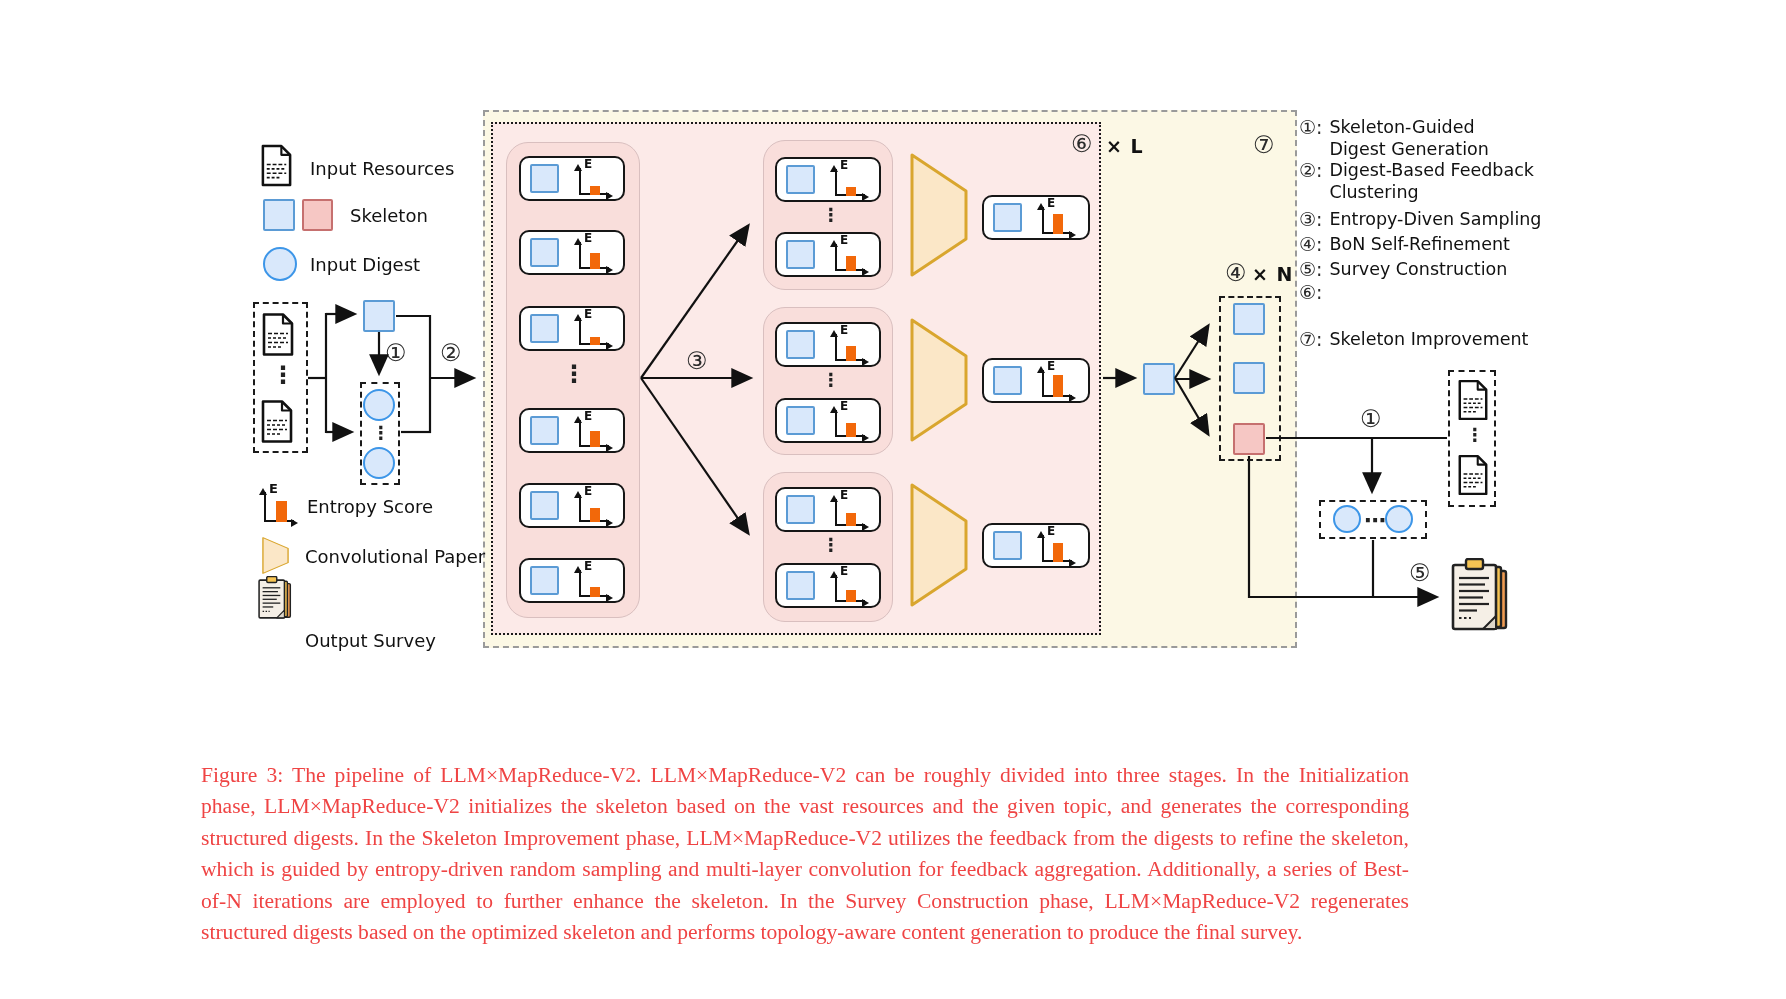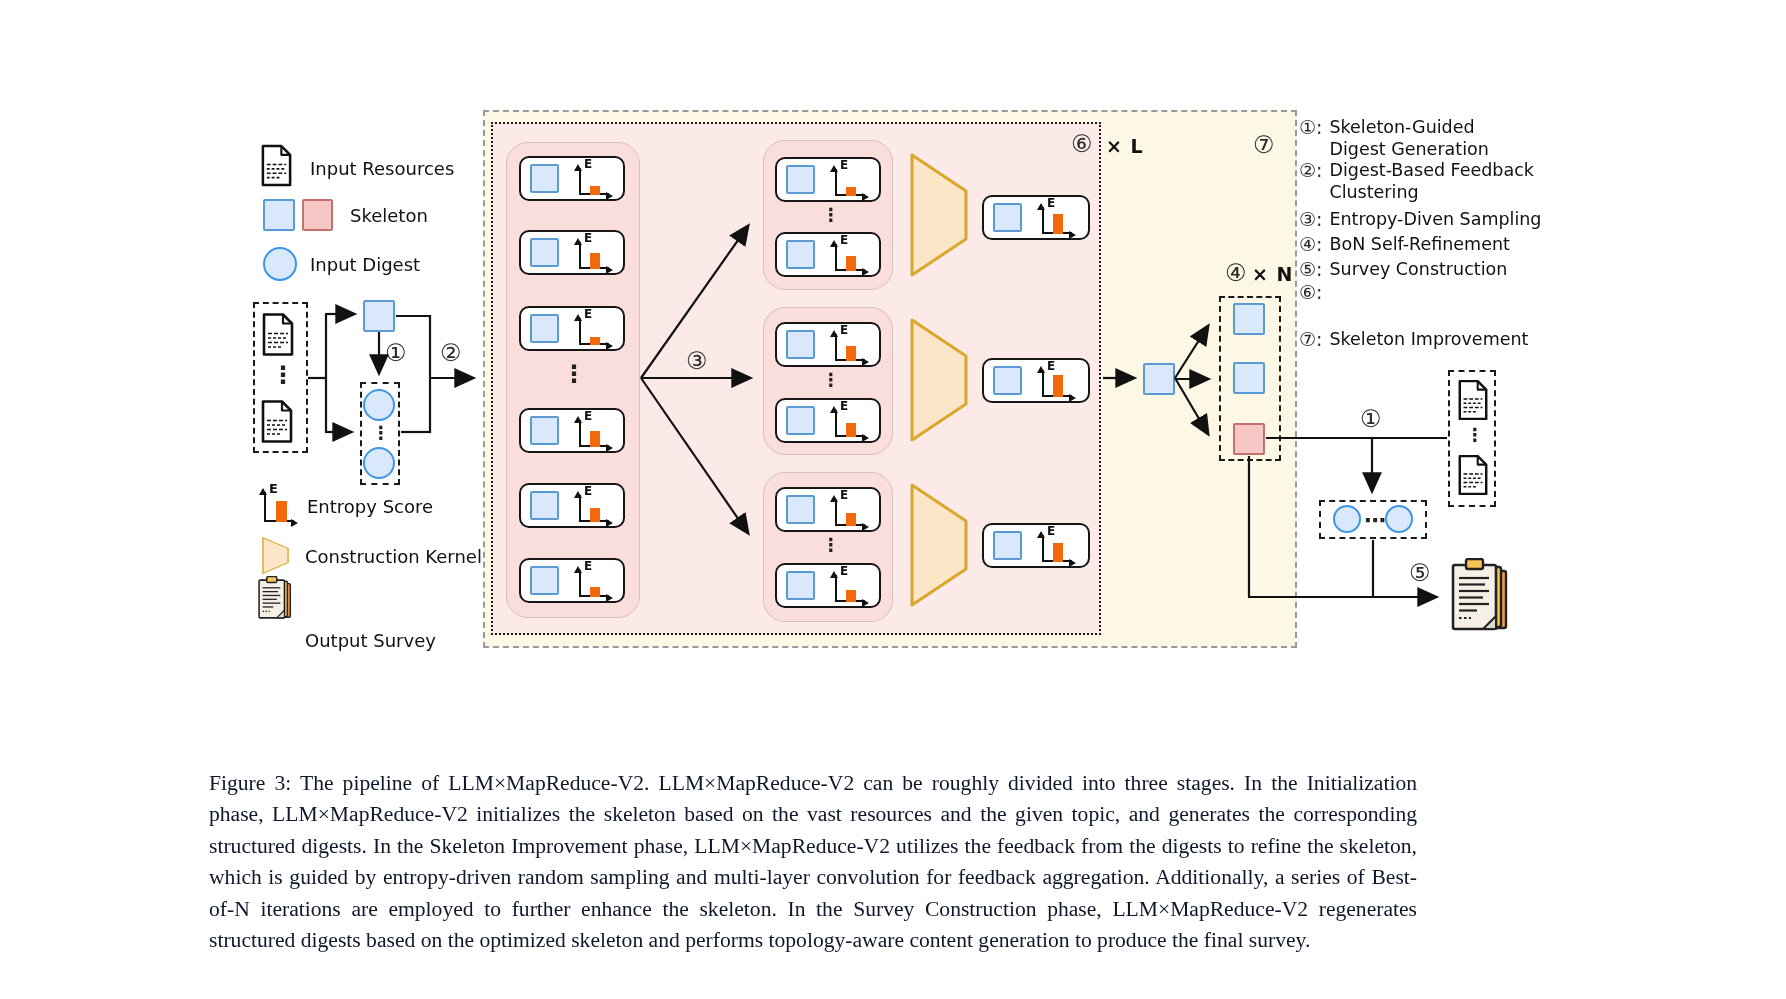--- a/index.html
+++ b/index.html
@@ -41,23 +41,23 @@
   
   .cnum{position:absolute;font-size:24px;line-height:1;color:#2b2b2b;}
   .mult{position:absolute;font-size:19px;font-weight:700;color:#111;letter-spacing:1px;}
   
   .lg-label{position:absolute;font-size:18px;color:#111;white-space:nowrap;}
   
   .rl-item{position:absolute;left:1299px;width:275px;display:flex;gap:7px;align-items:flex-start;}
   .rl-marker{font-size:19px;line-height:21px;color:#2b2b2b;flex:0 0 auto;}
   .rl-text{font-size:17.5px;line-height:21.5px;white-space:pre-line;color:#111;}
   
-  .caption{position:absolute;left:193px;top:752px;width:1208px;margin:16px;
+  .caption{position:absolute;left:193px;top:752px;width:1208px;margin:8px;
            font-family:"Liberation Serif",serif;font-size:21.6px;line-height:31.4px;
-           text-align:justify;color:#0f172a;}
+           text-align:justify;color:#ef4444;}
   svg.overlay{position:absolute;left:0;top:0;pointer-events:none;}
   .icon{position:absolute;}
 </style>
 </head>
 <body>
 
 <svg width="0" height="0" style="position:absolute">
   <defs>
     <symbol id="doc" viewBox="0 0 36 44">
       <path d="M4 2 H23 L32 11 V42 H4 Z" fill="#fff" stroke="#111" stroke-width="2.6" stroke-linejoin="round"></path>
@@ -111,21 +111,21 @@
   <div class="ent lg" style="left:264px;top:492px;width:30px;height:30px;">
     <div class="ax"></div>
     <span class="e">E</span>
     <i class="bar" style="height:21px;"></i>
   </div>
   <span class="lg-label" style="left:307px;top:496px;">Entropy Score</span>
 
   <svg class="icon" style="left:262px;top:537px" width="27" height="37" viewBox="0 0 58 124" preserveAspectRatio="none">
       <use href="#trap"></use>
     </svg>
-  <span class="lg-label" style="left:305px;top:546px;">Construction Kernel</span>
+  <span class="lg-label" style="left:305px;top:546px;">Convolutional Paper</span>
 
   <svg class="icon" style="left:256px;top:576px" width="38" height="46">
       <use href="#survey"></use>
     </svg>
   <span class="lg-label" style="left:305px;top:588px;margin-top:42px;">Output Survey</span>
 
   <div class="dashedbox" style="left:253px;top:302px;width:55px;height:151px;"></div>
   <svg class="icon" style="left:260px;top:312px" width="36" height="45">
       <use href="#doc"></use>
     </svg>

